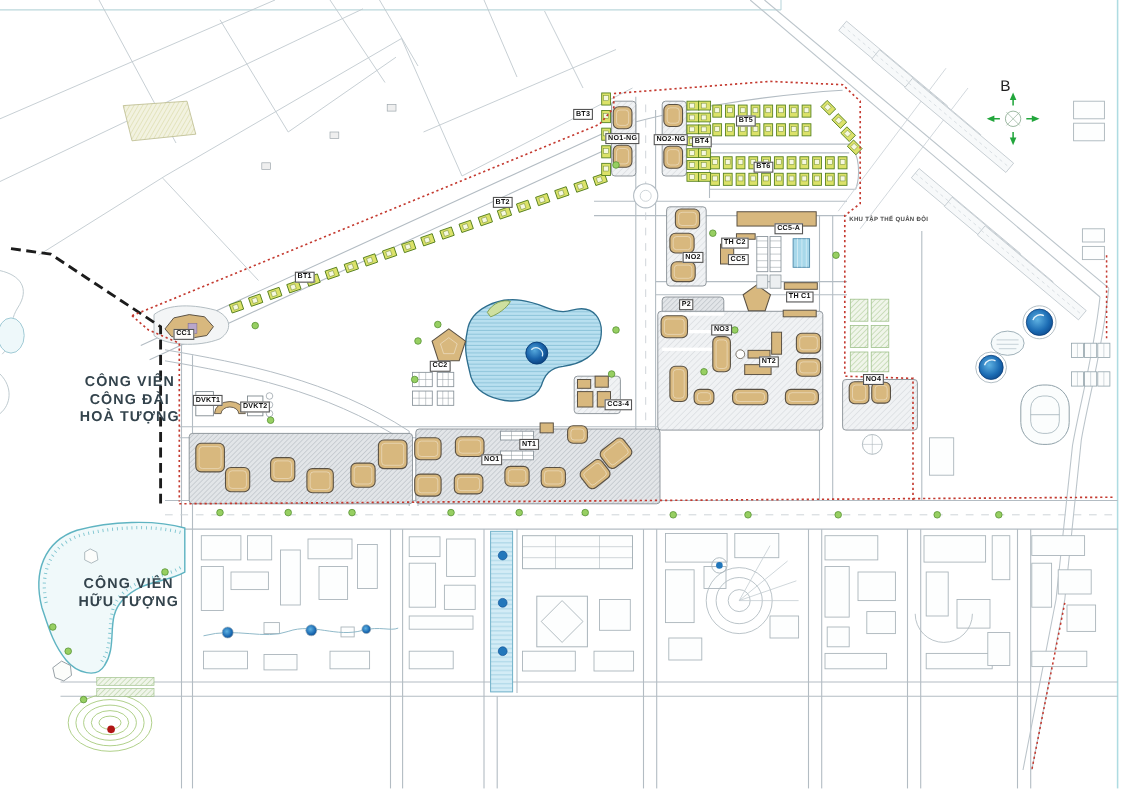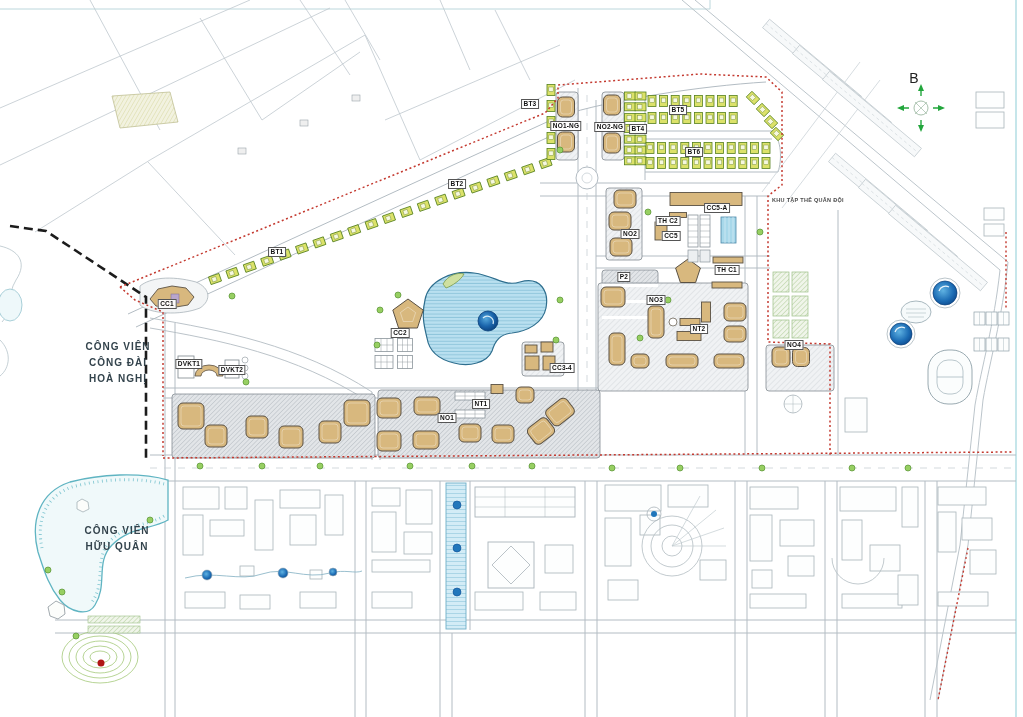--- a/index.html
+++ b/index.html
@@ -4,21 +4,21 @@
 <style>
   html,body{margin:0;padding:0;background:#ffffff;}
   #stage{position:relative;width:1023px;height:717px;background:#ffffff;overflow:hidden;
          font-family:"Liberation Sans",sans-serif;}
   #map{position:absolute;left:0;top:0;}
   .overlay{position:absolute;left:0;top:0;width:1023px;height:717px;pointer-events:none;}
   .zl{position:absolute;transform:translate(-50%,-50%);font-size:6.5px;font-weight:bold;
       color:#101010;background:rgba(255,255,255,.96);border:0.5px solid #555;
       padding:0 1.5px;line-height:8px;white-space:nowrap;letter-spacing:.2px;}
   .park-name{position:absolute;transform:translate(-50%,-50%);text-align:center;
-      font-size:10px;font-weight:bold;color:#33434c;letter-spacing:1px;line-height:16px;
+      font-size:13px;font-weight:bold;color:#33434c;letter-spacing:1px;line-height:16px;
       white-space:nowrap;}
   .mil-note{position:absolute;font-size:5.5px;font-weight:bold;color:#4a4a4a;
       letter-spacing:.3px;white-space:nowrap;}
   .compass-b{position:absolute;transform:translate(-50%,-50%);font-size:14px;color:#222;
       font-weight:normal;}
 </style>
 </head>
 <body>
 
 <div id="stage">
@@ -661,22 +661,22 @@
         <div class="zl" style="left: 562px; top: 368px;">CC3-4</div>
         <div class="zl" style="left: 481px; top: 404px;">NT1</div>
         <div class="zl" style="left: 447px; top: 418px;">NO1</div>
         <div class="zl" style="left: 189px; top: 364px;">DVKT1</div>
         <div class="zl" style="left: 232px; top: 370px;">DVKT2</div>
       </div>
 
     <div class="park-name" style="left:118px;top:363px;">
       <div>CÔNG VIÊN</div>
       <div>CÔNG ĐÀI</div>
-      <div>HOÀ NGHỊ</div>
+      <div>HOÀ TƯỢNG</div>
     </div>
     <div class="park-name" style="left:117px;top:539px;">
       <div>CÔNG VIÊN</div>
-      <div>HỮU QUÂN</div>
+      <div>HỮU TƯỢNG</div>
     </div>
     <div class="mil-note" style="left:772px;top:197px;">KHU TẬP THỂ QUÂN ĐỘI</div>
     <div class="compass-b" style="left:914px;top:78px;">B</div>
   </div>
 </div>
 
 </body></html>

